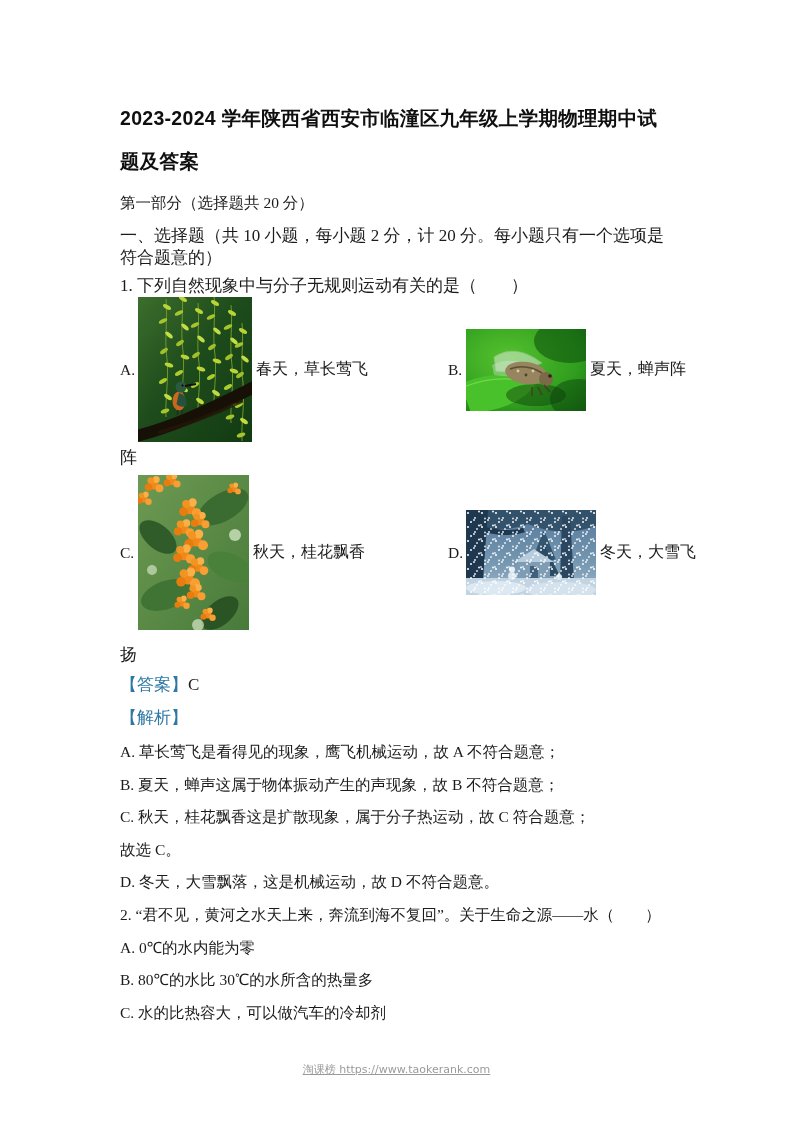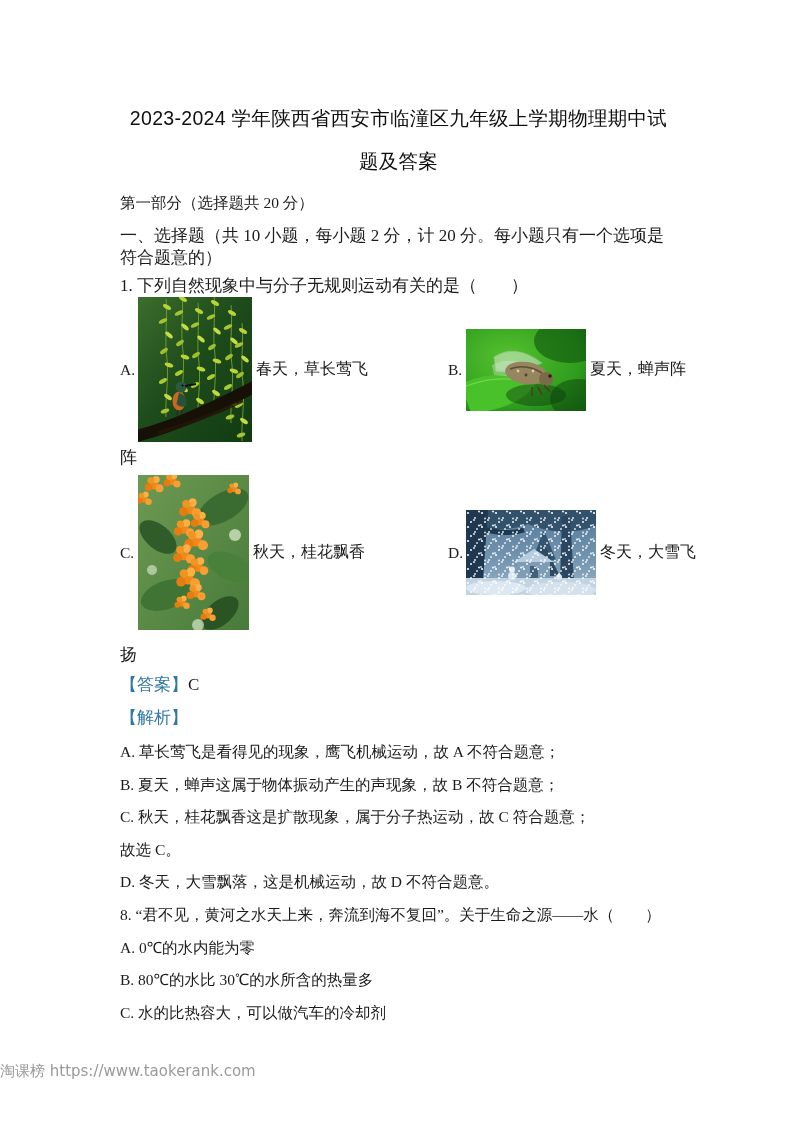--- a/index.html
+++ b/index.html
@@ -3,22 +3,22 @@
 <meta charset="utf-8">
 <style>
   html,body { margin:0; padding:0; background:#ffffff; }
   .page {
     position:relative; width:793px; height:1122px; background:#ffffff;
     font-family:"Liberation Serif", serif; color:#1b1b1b; overflow:hidden;
   }
   .content { position:absolute; left:120px; top:97px; width:557px; }
 
   .doc-title {
-    font-family:"Liberation Sans", sans-serif; font-weight:400;
-    font-size:19.5px; line-height:43px; color:#0f0f0f; margin:0; letter-spacing:0.3px;text-align:center;
+    font-family:"Liberation Sans", sans-serif; font-weight:700;
+    font-size:19.5px; line-height:43px; color:#0f0f0f; margin:0; letter-spacing:0.3px;
   }
   .part-header { margin-top:9px; font-size:15.5px; line-height:22px; }
   .line { font-size:17px; line-height:22px; }
   .section-intro { margin-top:11px; }
   .q-stem { margin-top:7px; line-height:20px; }
 
   .opt-row { position:relative; }
   .row1 { height:145px; margin-top:1px; }
   .row2 { height:155px; margin-top:4px; }
   .opt-group { position:absolute; top:0; height:100%; display:flex; align-items:center; }
@@ -32,22 +32,22 @@
   .wrap-char.second { margin-top:12px; }
 
   .answer-line { margin-top:4px; line-height:26px; }
   .analysis-line { margin-top:7px; line-height:26px; }
   .tag-blue { color:#2e78a6; }
 
   .exp { margin-top:5px; }
   .exp p { margin:0; font-size:15.5px; line-height:32.6px; }
 
   .footer {
-    position:absolute; left:0; right:0; top:1062px; text-align:left;
-    font-family:"DejaVu Sans", sans-serif; font-size:15px; color:#9a9a9a;
+    position:absolute; left:0; right:0; top:1062px; text-align:center;
+    font-family:"DejaVu Sans", sans-serif; font-size:11px; color:#9a9a9a;text-decoration:underline;
   }
   .footer a { color:#9a9a9a; text-decoration:none; }
 </style>
 </head>
 <body>
 
 <div class="page">
   <div class="content">
 
     <h1 class="doc-title">2023-2024 学年陕西省西安市临潼区九年级上学期物理期中试题及答案</h1>
@@ -222,21 +222,21 @@
     <div class="line analysis-line">
       <span class="tag-blue">【解析】</span>
     </div>
 
     <div class="exp">
       <p>A. 草长莺飞是看得见的现象，鹰飞机械运动，故 A 不符合题意；</p>
       <p>B. 夏天，蝉声这属于物体振动产生的声现象，故 B 不符合题意；</p>
       <p>C. 秋天，桂花飘香这是扩散现象，属于分子热运动，故 C 符合题意；</p>
       <p>故选 C。</p>
       <p>D. 冬天，大雪飘落，这是机械运动，故 D 不符合题意。</p>
-      <p>8. “君不见，黄河之水天上来，奔流到海不复回”。关于生命之源——水（　　）</p>
+      <p>2. “君不见，黄河之水天上来，奔流到海不复回”。关于生命之源——水（　　）</p>
       <p>A. 0℃的水内能为零</p>
       <p>B. 80℃的水比 30℃的水所含的热量多</p>
       <p>C. 水的比热容大，可以做汽车的冷却剂</p>
     </div>
 
   </div>
 
   <div class="footer">
     <a href="#">淘课榜 https://www.taokerank.com</a>
   </div>

